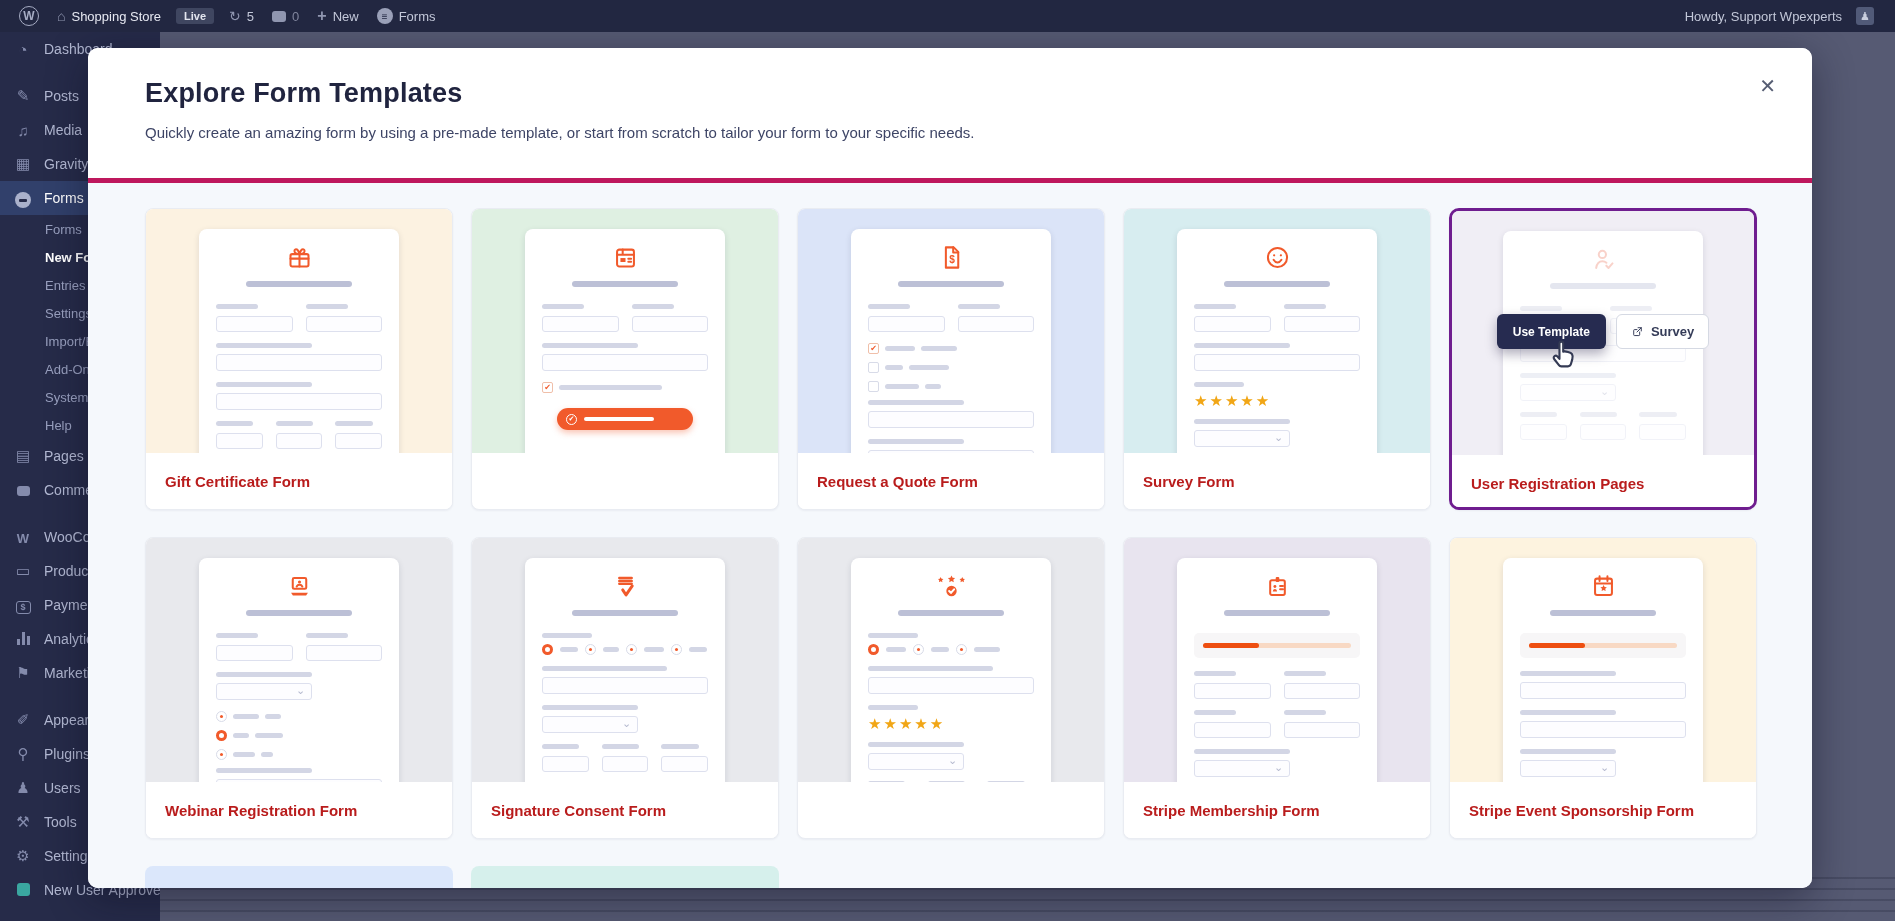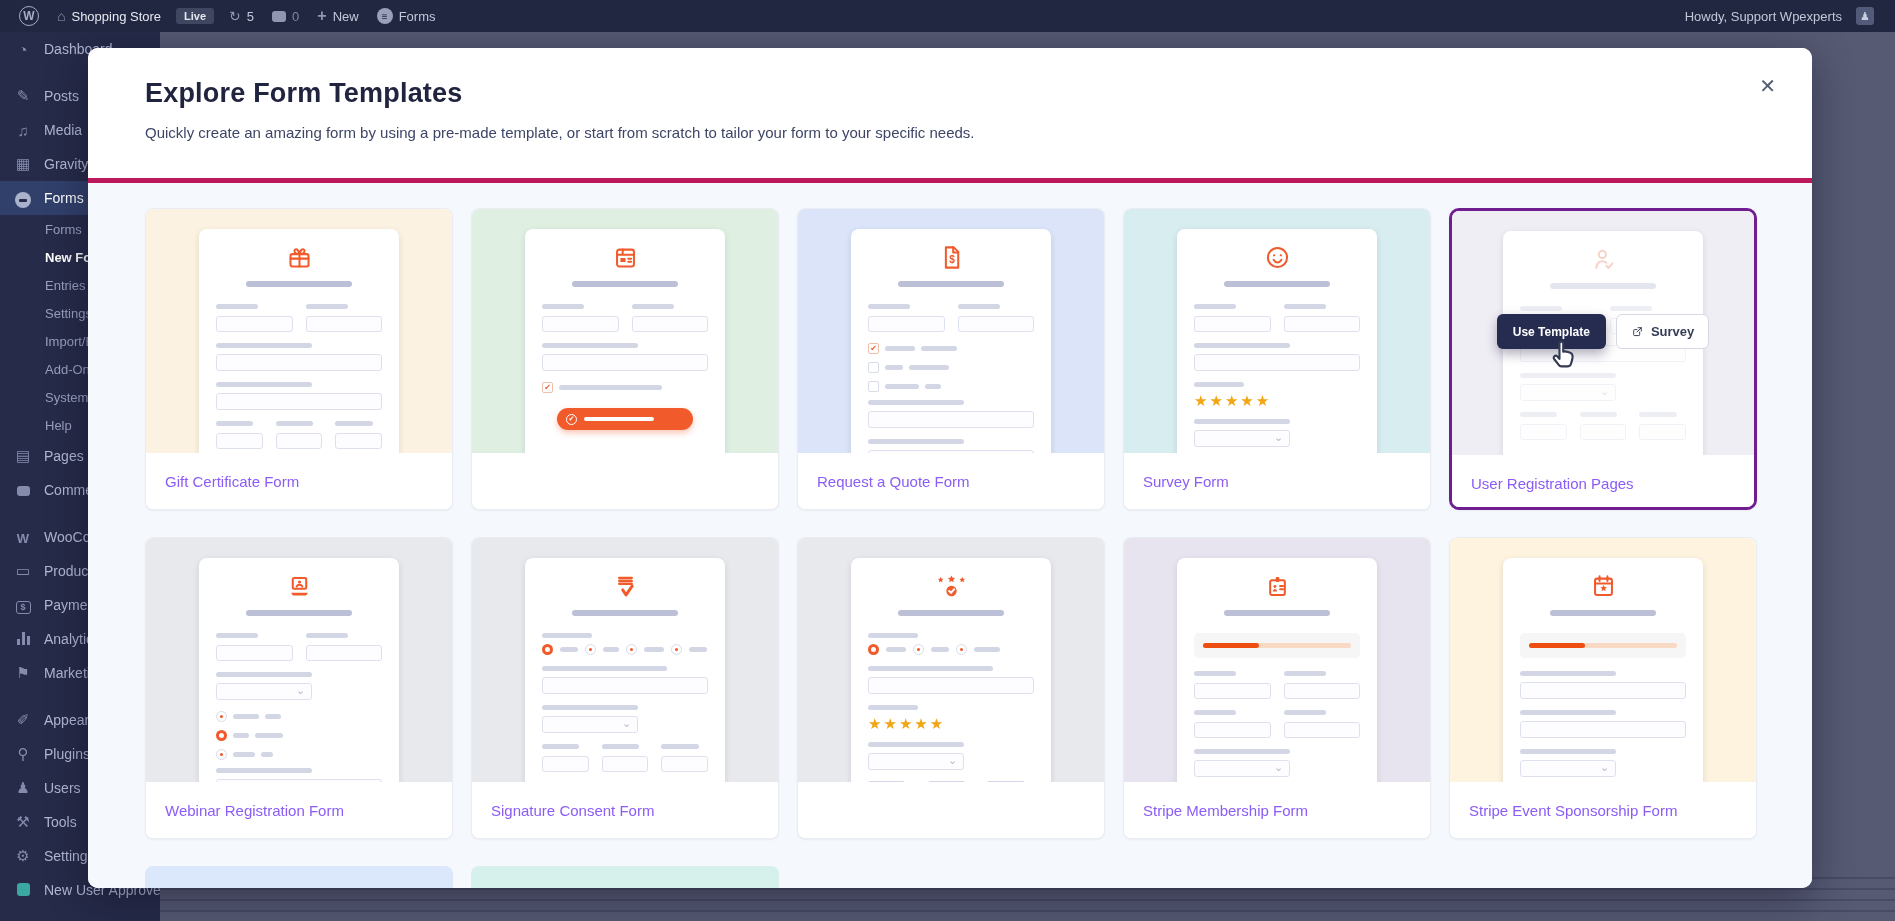--- a/index.html
+++ b/index.html
@@ -68,21 +68,21 @@
   .mbody{background:#f5f8fc;height:705px;overflow:hidden;}
   .grid{display:grid;grid-template-columns:repeat(5,308px);column-gap:18px;row-gap:27px;
         padding:25px 55px 0 57px;}
 
   
   .card{width:308px;height:302px;background:#fff;border:1px solid #e9ecf2;border-radius:8px;
         overflow:hidden;cursor:pointer;box-shadow:0 1px 2px rgba(20,25,50,.05);position:relative;}
   .card.selcard{border:3px solid #6f1d8f;border-radius:10px;}
   .thumb{height:244px;position:relative;overflow:hidden;}
   .cfoot{height:57px;background:#fff;display:flex;align-items:center;padding:0 19px;
-         font-size:15px;font-weight:400;color:#8b5cf6;text-align:center;}
+         font-size:15px;font-weight:700;color:#b91c1c;text-align:center;}
   .partial{width:308px;height:40px;border-radius:8px 8px 0 0;}
 
   
   .mini{position:absolute;top:20px;left:50%;transform:translateX(-50%);width:200px;min-height:240px;
         background:#fff;border-radius:8px;box-shadow:0 2px 6px rgba(25,30,60,.12);padding:15px 17px 6px;}
   .washed .mini > *{opacity:.4;}
   .washed{background:#f0eef5;}
   .ticon{height:28px;margin-bottom:9px;display:flex;justify-content:center;}
   .ticon svg{width:27px;height:27px;stroke:#f15a2b;fill:none;stroke-width:1.8;stroke-linecap:round;stroke-linejoin:round;}
   .ttitle{width:106px;height:6px;border-radius:3px;background:#bcc0d6;margin:0 auto 17px;}

